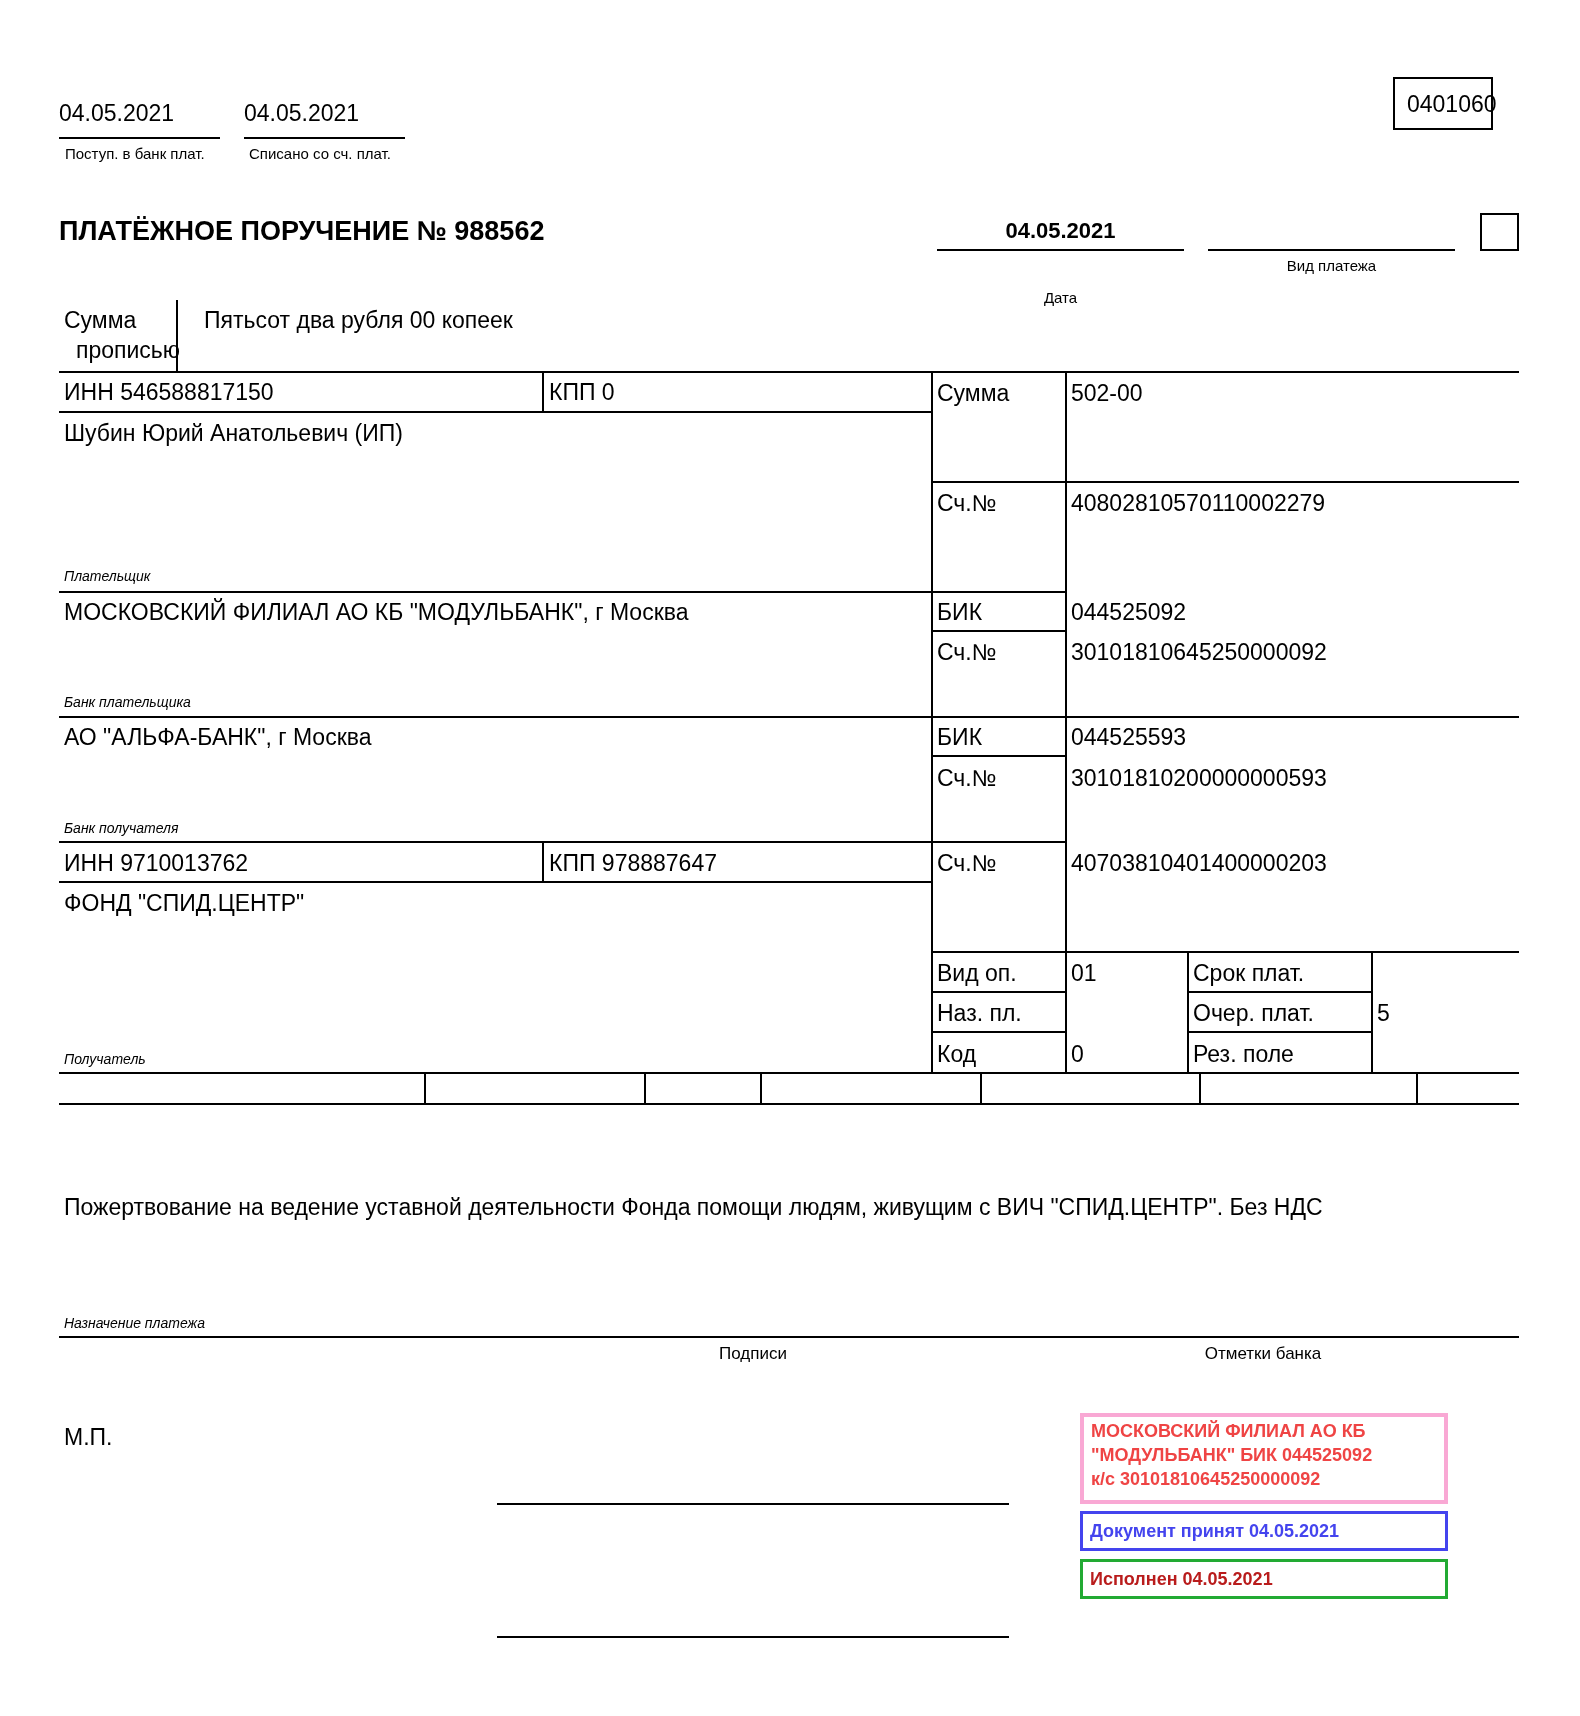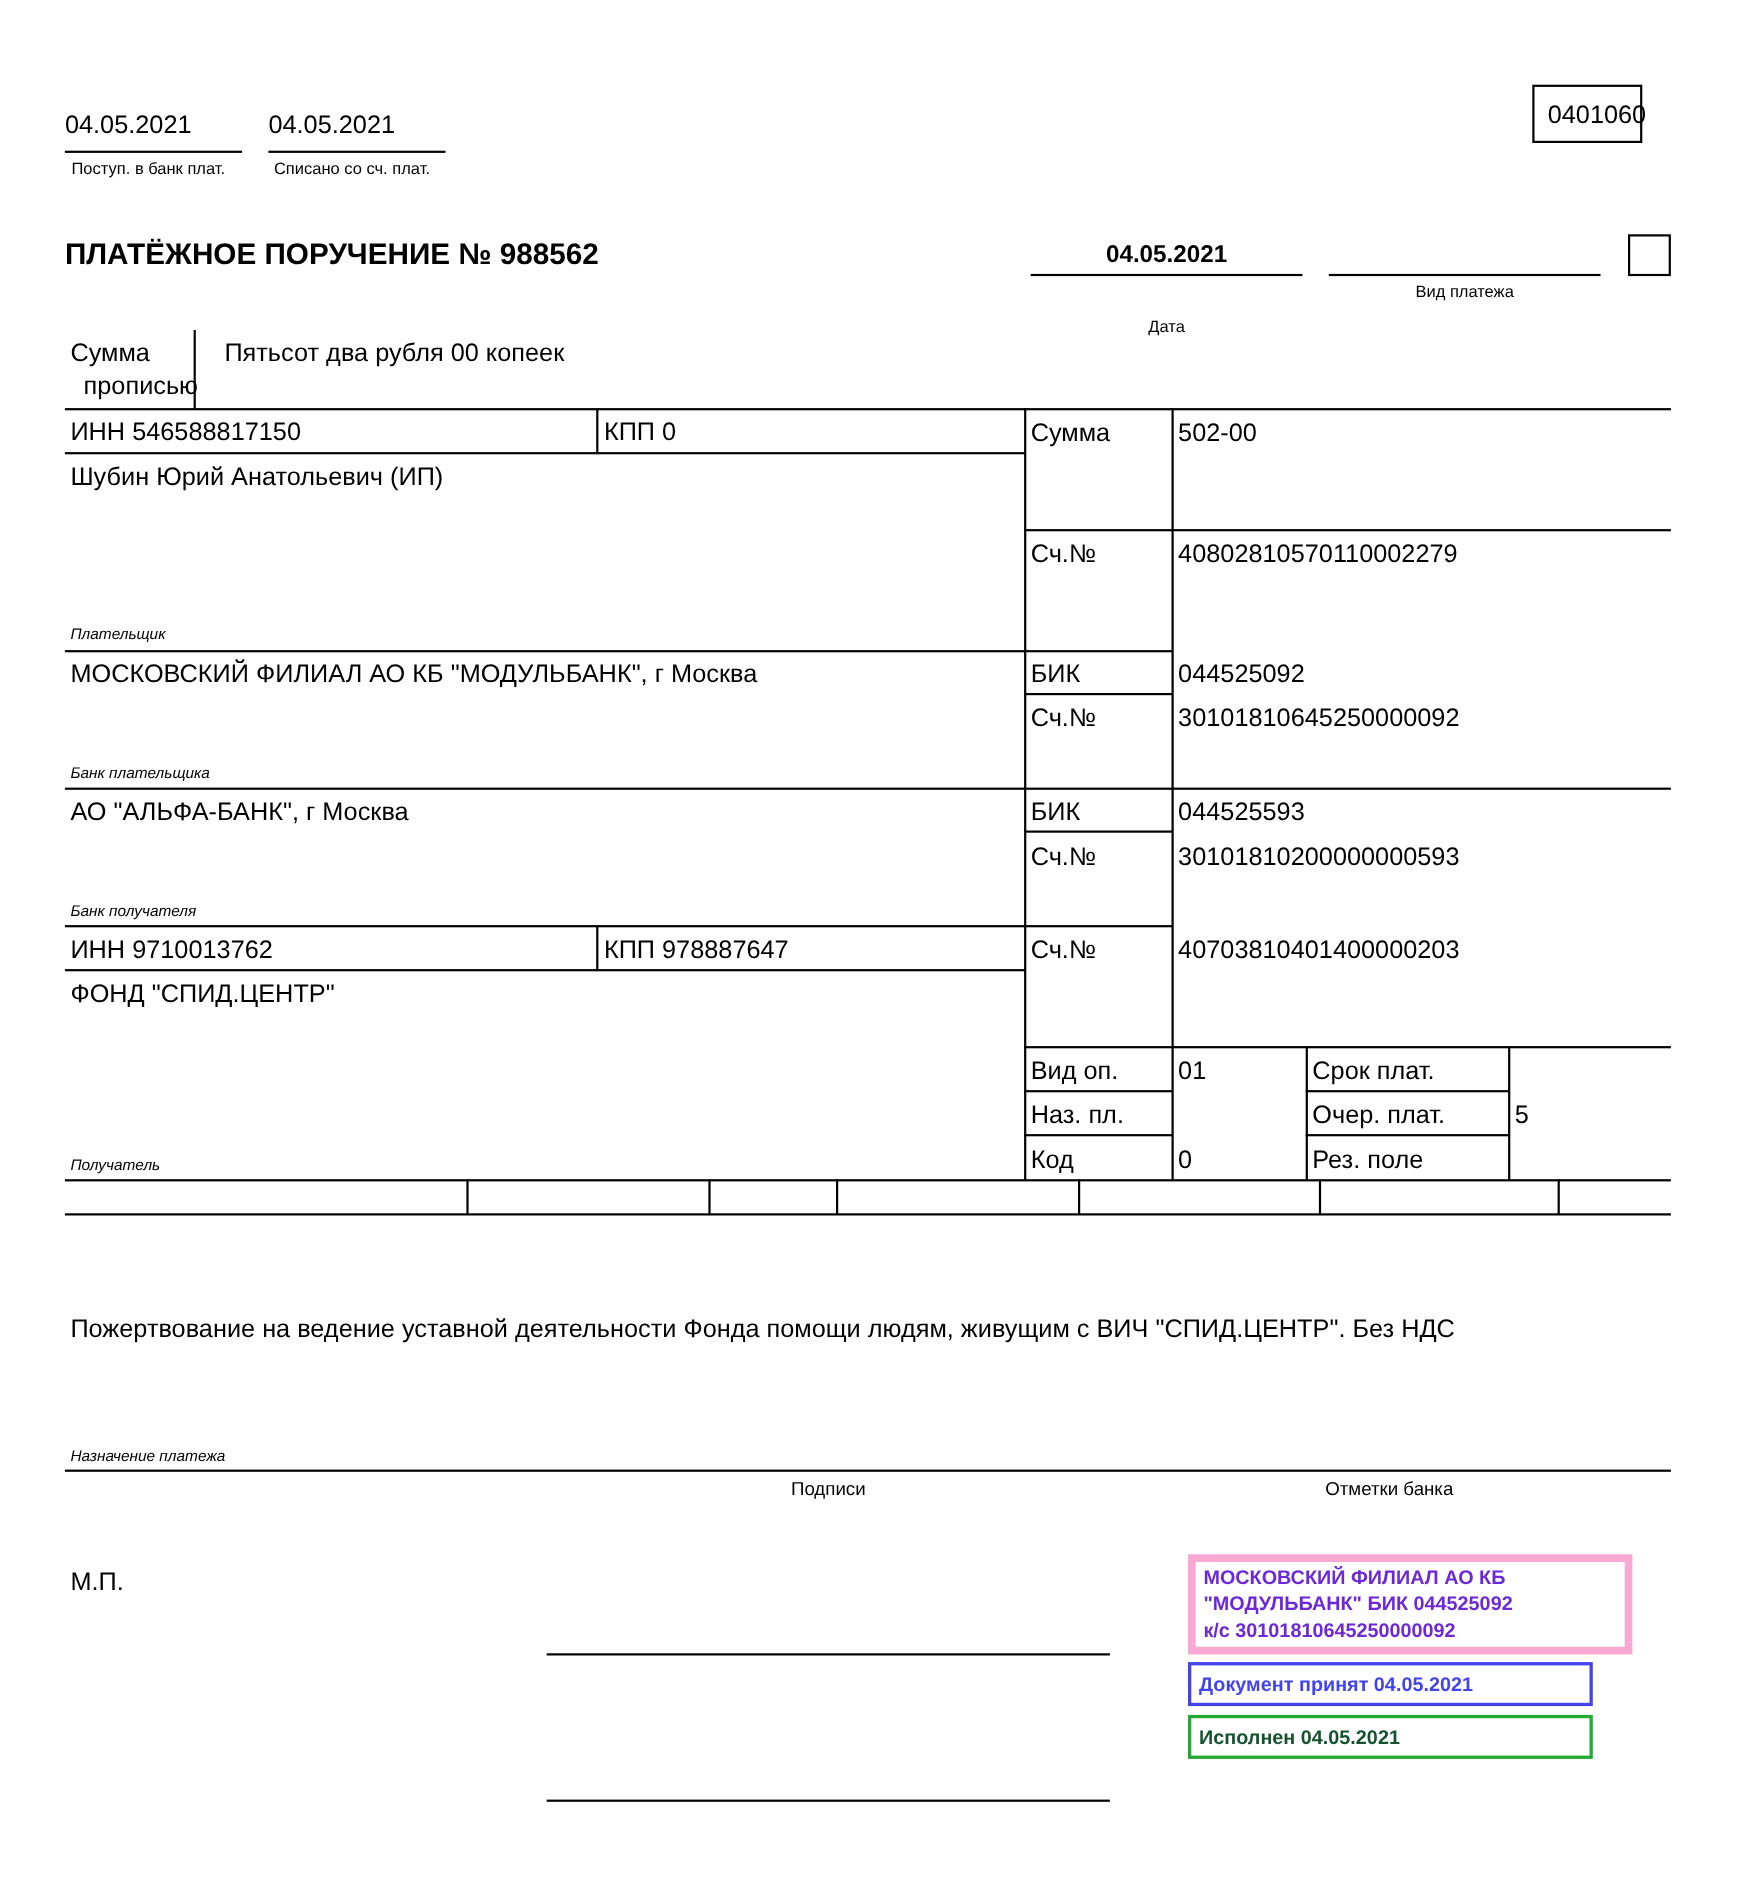--- a/index.html
+++ b/index.html
@@ -127,23 +127,23 @@
 <div class="abs lbl-sm" style="left:64px;top:1315px;">Назначение платежа</div>
 <div class="hline" style="left:59px;top:1336px;width:1460px;"></div>
 
 <div class="abs center" style="left:653px;top:1344px;width:200px;font-size:17px;">Подписи</div>
 <div class="abs center" style="left:1163px;top:1344px;width:200px;font-size:17px;">Отметки банка</div>
 <div class="abs t24" style="left:64px;top:1424px;">М.П.</div>
 
 <div class="hline" style="left:497px;top:1503px;width:512px;"></div>
 <div class="hline" style="left:497px;top:1636px;width:512px;"></div>
 
-<div class="stamp" style="left:1080px;top:1413px;width:404px;height:91px;border:7px solid #f9a8d4;color:#6d28d9;">
+<div class="stamp" style="left:1080px;top:1413px;width:368px;height:91px;border:4px solid #f9a8d4;color:#ef4444;">
   <div>МОСКОВСКИЙ ФИЛИАЛ АО КБ</div>
   <div>"МОДУЛЬБАНК" БИК 044525092</div>
   <div>к/с 30101810645250000092</div>
 </div>
 <div class="stamp" style="left:1080px;top:1511px;width:368px;height:40px;border:3px solid #4444ee;color:#4444ee;padding-top:5px;">
   <div>Документ принят 04.05.2021</div>
 </div>
-<div class="stamp" style="left:1080px;top:1559px;width:368px;height:40px;border:3px solid #22aa33;color:#14532d;padding-top:5px;">
+<div class="stamp" style="left:1080px;top:1559px;width:368px;height:40px;border:3px solid #22aa33;color:#b91c1c;padding-top:5px;">
   <div>Исполнен 04.05.2021</div>
 </div>
 
 </body></html>

